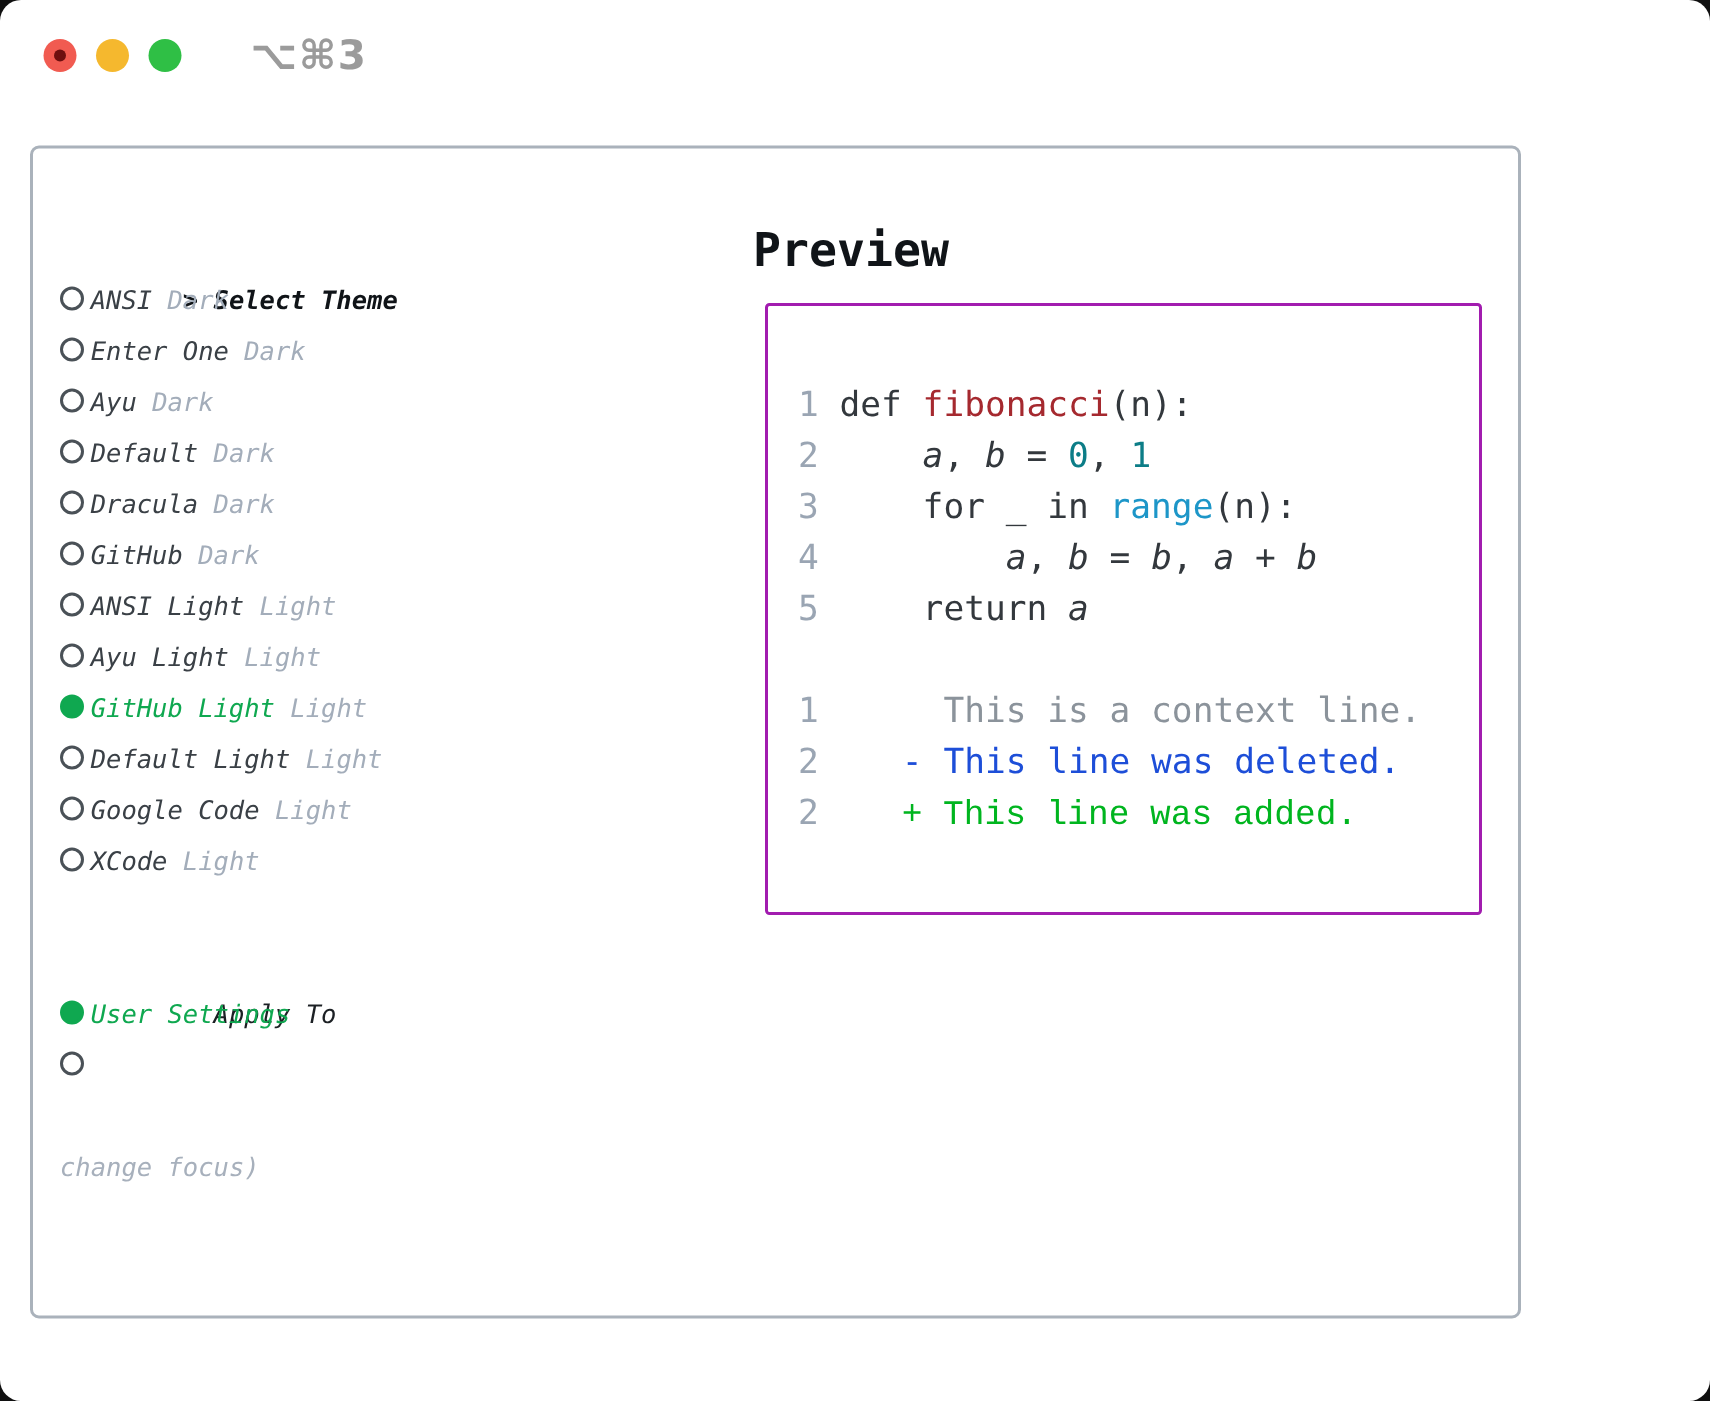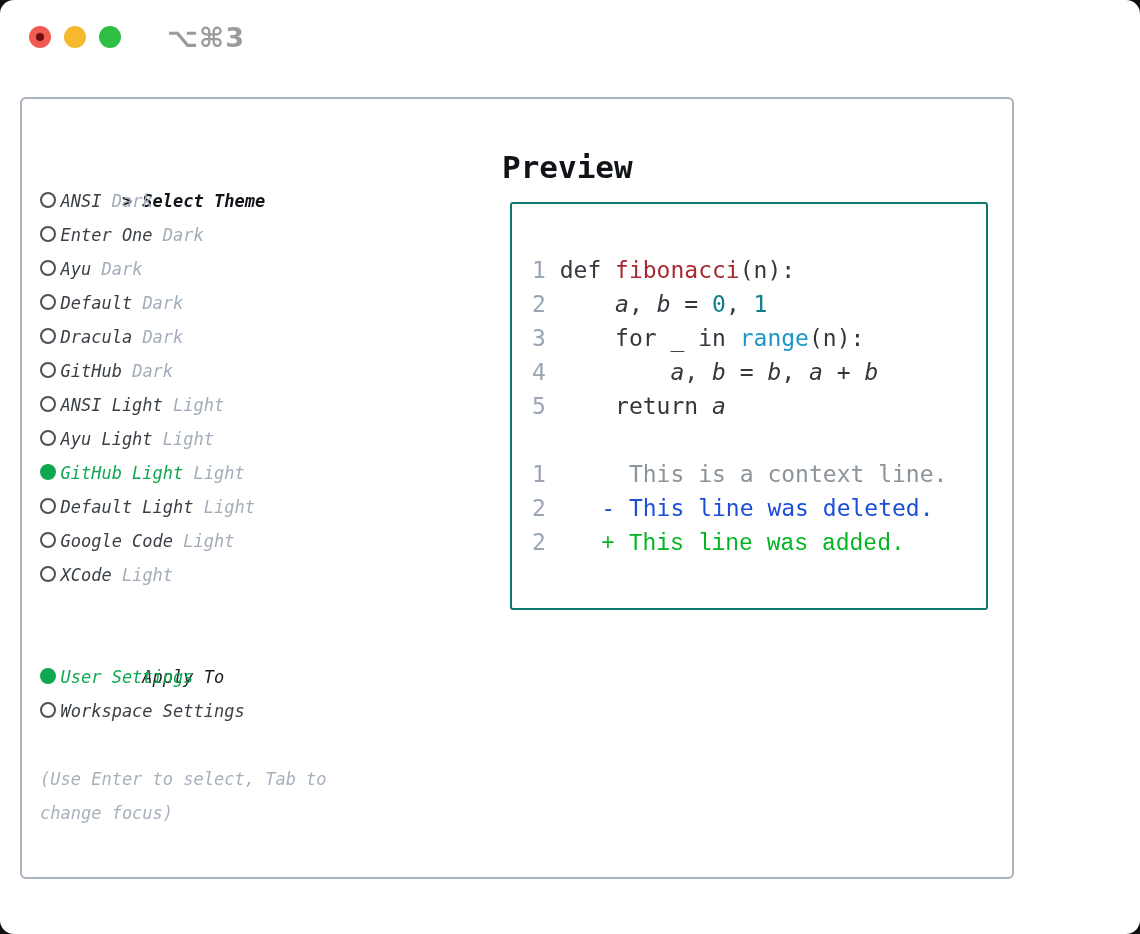--- a/index.html
+++ b/index.html
@@ -42,21 +42,21 @@
   .otag{color:#a3adba;}
   .spacer{height:34px;}
   .helpline{color:#a7b0bc;}
   
   .preview-title{
     position:absolute;left:480px;top:51px;height:34px;line-height:34px;
     font-size:31px;font-weight:bold;color:#101418;
   }
   .preview-box{
     position:absolute;left:488px;top:103px;width:478px;height:408px;
-    box-sizing:border-box;border:2px solid #0f766e;border-radius:3px;background:#ffffff;
+    box-sizing:border-box;border:2px solid #a21caf;border-radius:3px;background:#ffffff;
     padding:49px 0 0 20px;overflow:hidden;
   }
   .cline{height:34px;line-height:34px;font-size:23px;white-space:pre;color:#33383d;}
   .lnum{display:inline-block;width:1ch;margin-right:1ch;color:#9aa5b3;}
   .seg.plain{color:#33383d;}
   .seg.func{color:#a5292f;}
   .seg.num{color:#0c7d87;}
   .seg.builtin{color:#1d96c8;}
   .seg.var{color:#33383d;font-style:italic;}
   .seg.context{color:#8b939b;}
@@ -102,27 +102,26 @@
         </div>
 
       <div class="spacer"></div>
 
       <div class="row">
         <span class="marker"></span><span class="htext2">Apply To</span>
       </div>
 
       <div id="applyRows">
           <div class="row option selected"><span class="marker"><span class="circle on"></span></span><span class="oname">User Settings</span></div>
-          <div class="row option"><span class="marker"><span class="circle"></span></span><span class="oname">Workspace Settings</span></div>
+          <div class="row option"><span class="marker"><span class="circle"></span></span></div>
         </div>
 
       <div class="spacer"></div>
 
       <div>
-        <div class="row helpline">(Use Enter to select, Tab to</div>
         <div class="row helpline">change focus)</div>
       </div>
     </div>
 
     <div class="preview-title">Preview</div>
 
     <div class="preview-box">
       <div id="codeLines">
           <div class="cline"><span class="lnum">1</span><span class="seg plain">def </span><span class="seg func">fibonacci</span><span class="seg plain">(n):</span></div>
           <div class="cline"><span class="lnum">2</span><span class="seg plain">    </span><span class="seg var">a</span><span class="seg plain">, </span><span class="seg var">b</span><span class="seg plain"> = </span><span class="seg num">0</span><span class="seg plain">, </span><span class="seg num">1</span></div>

